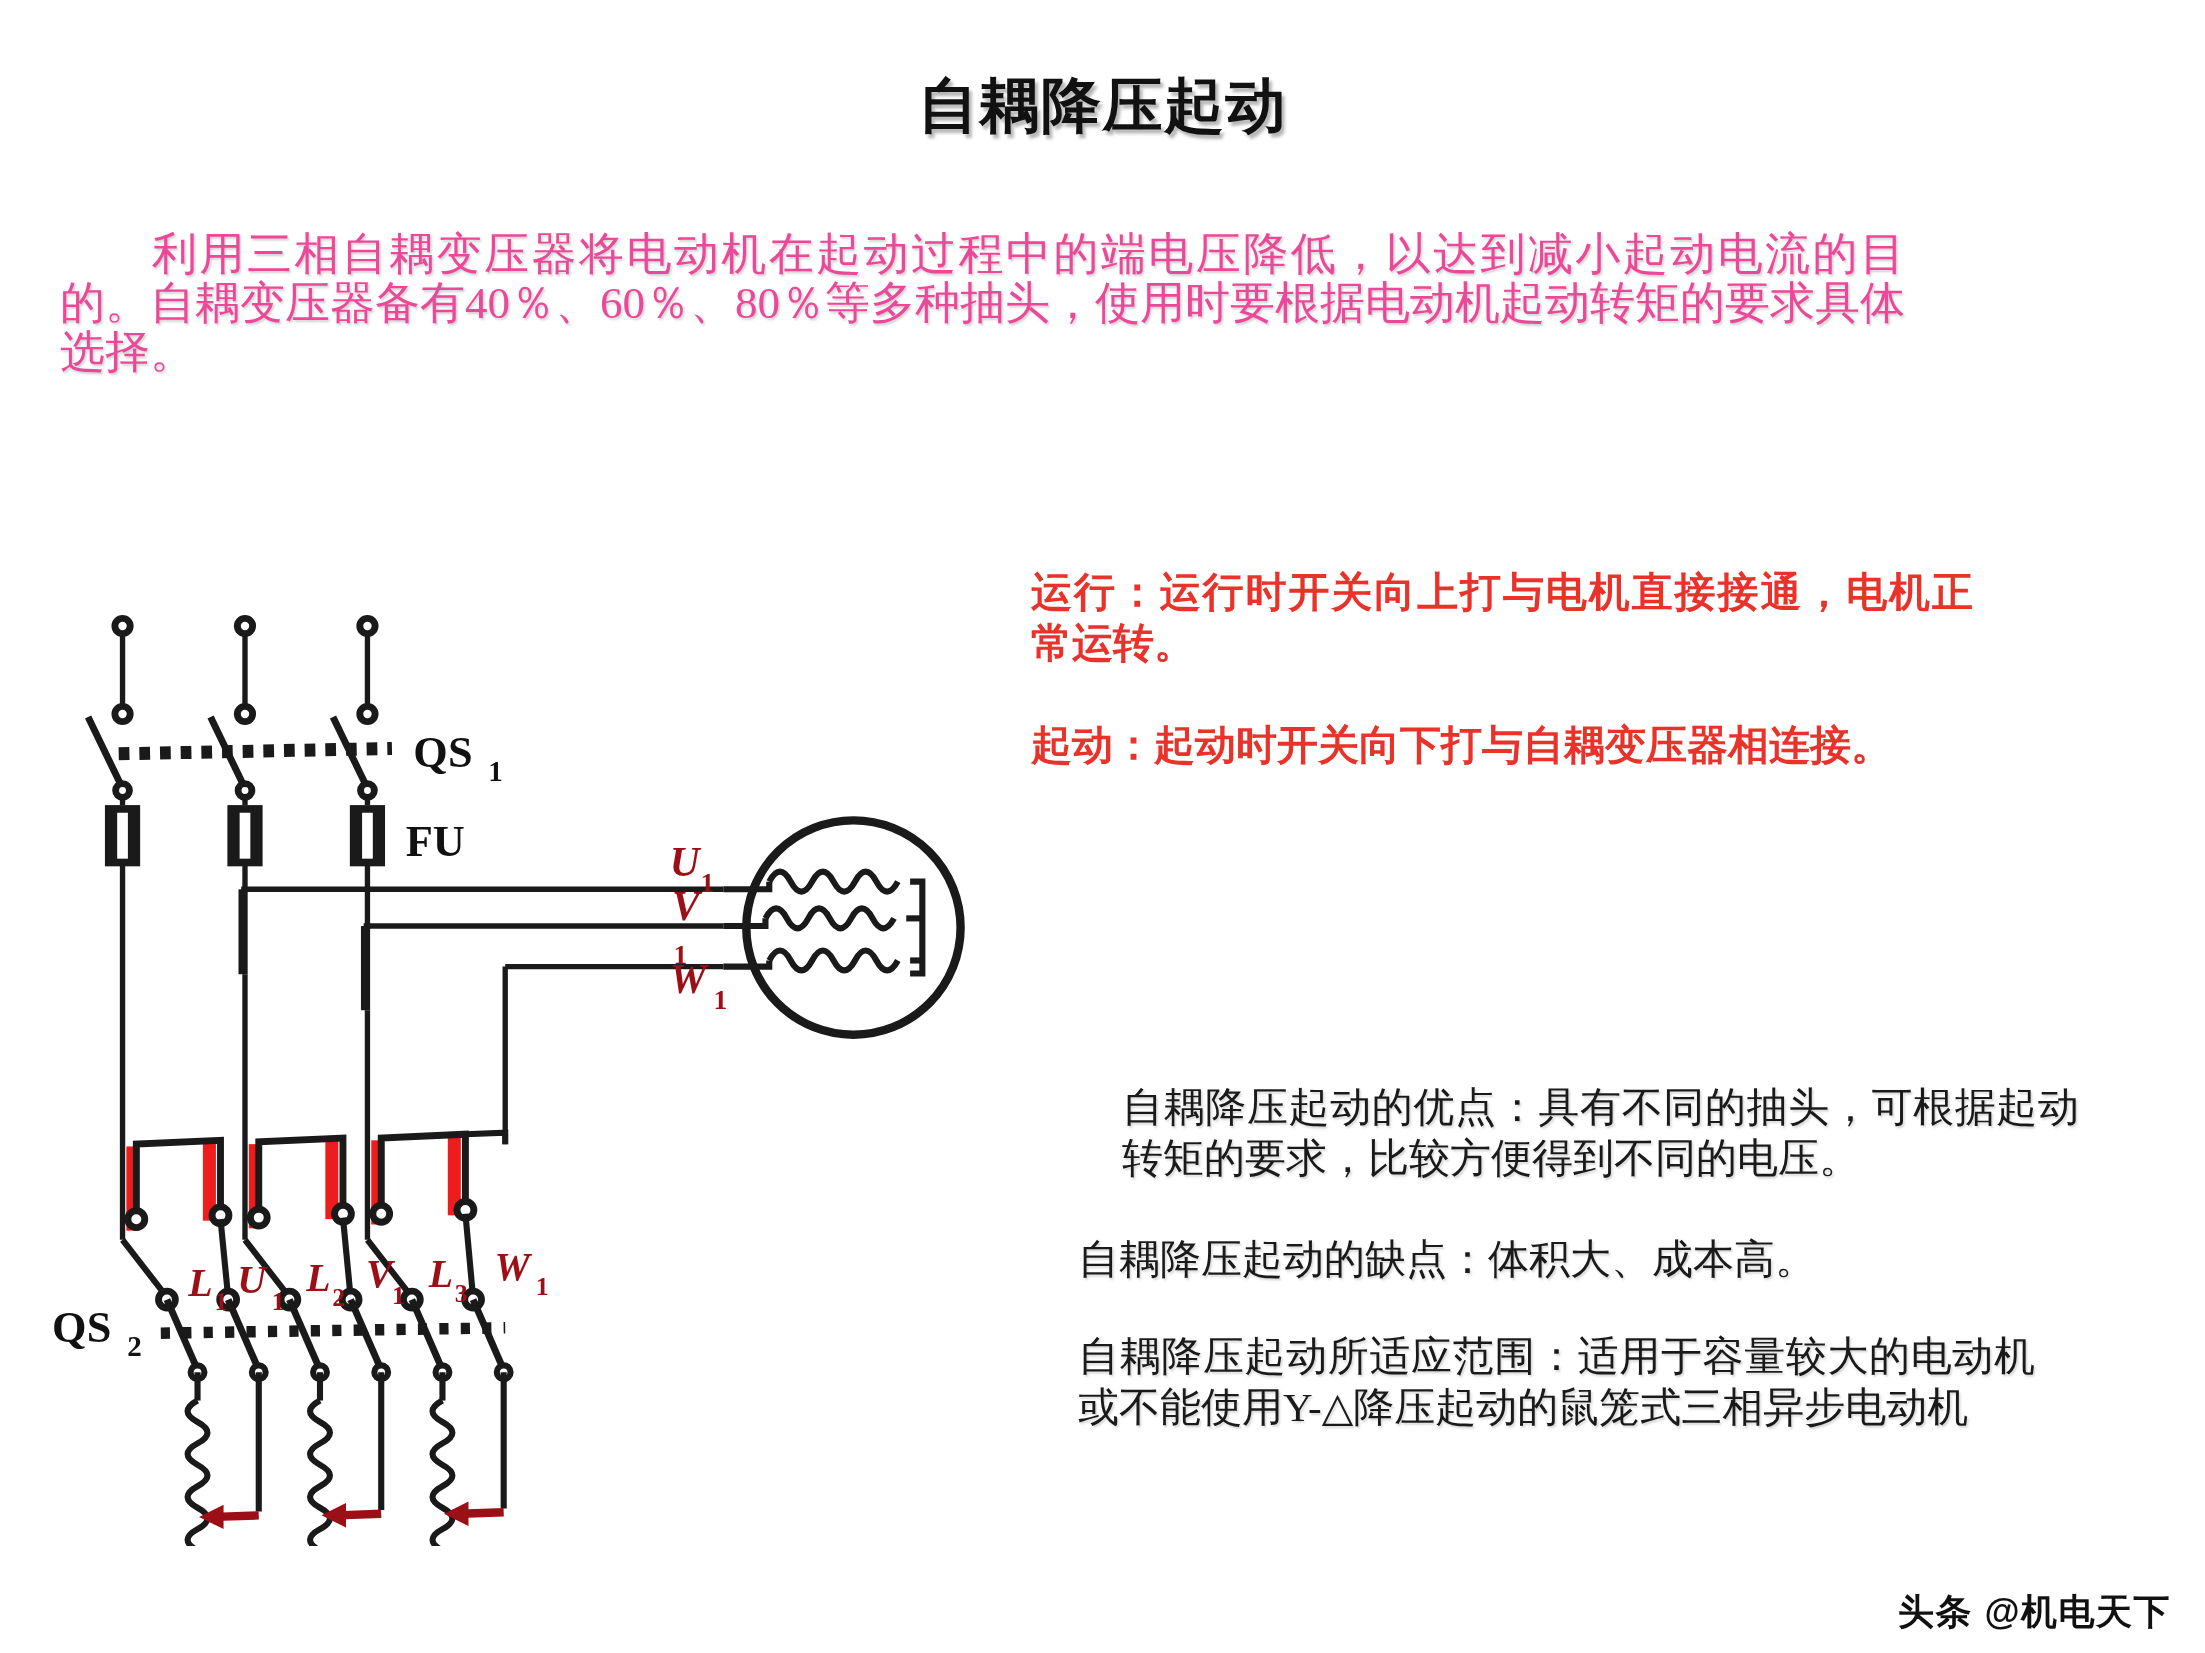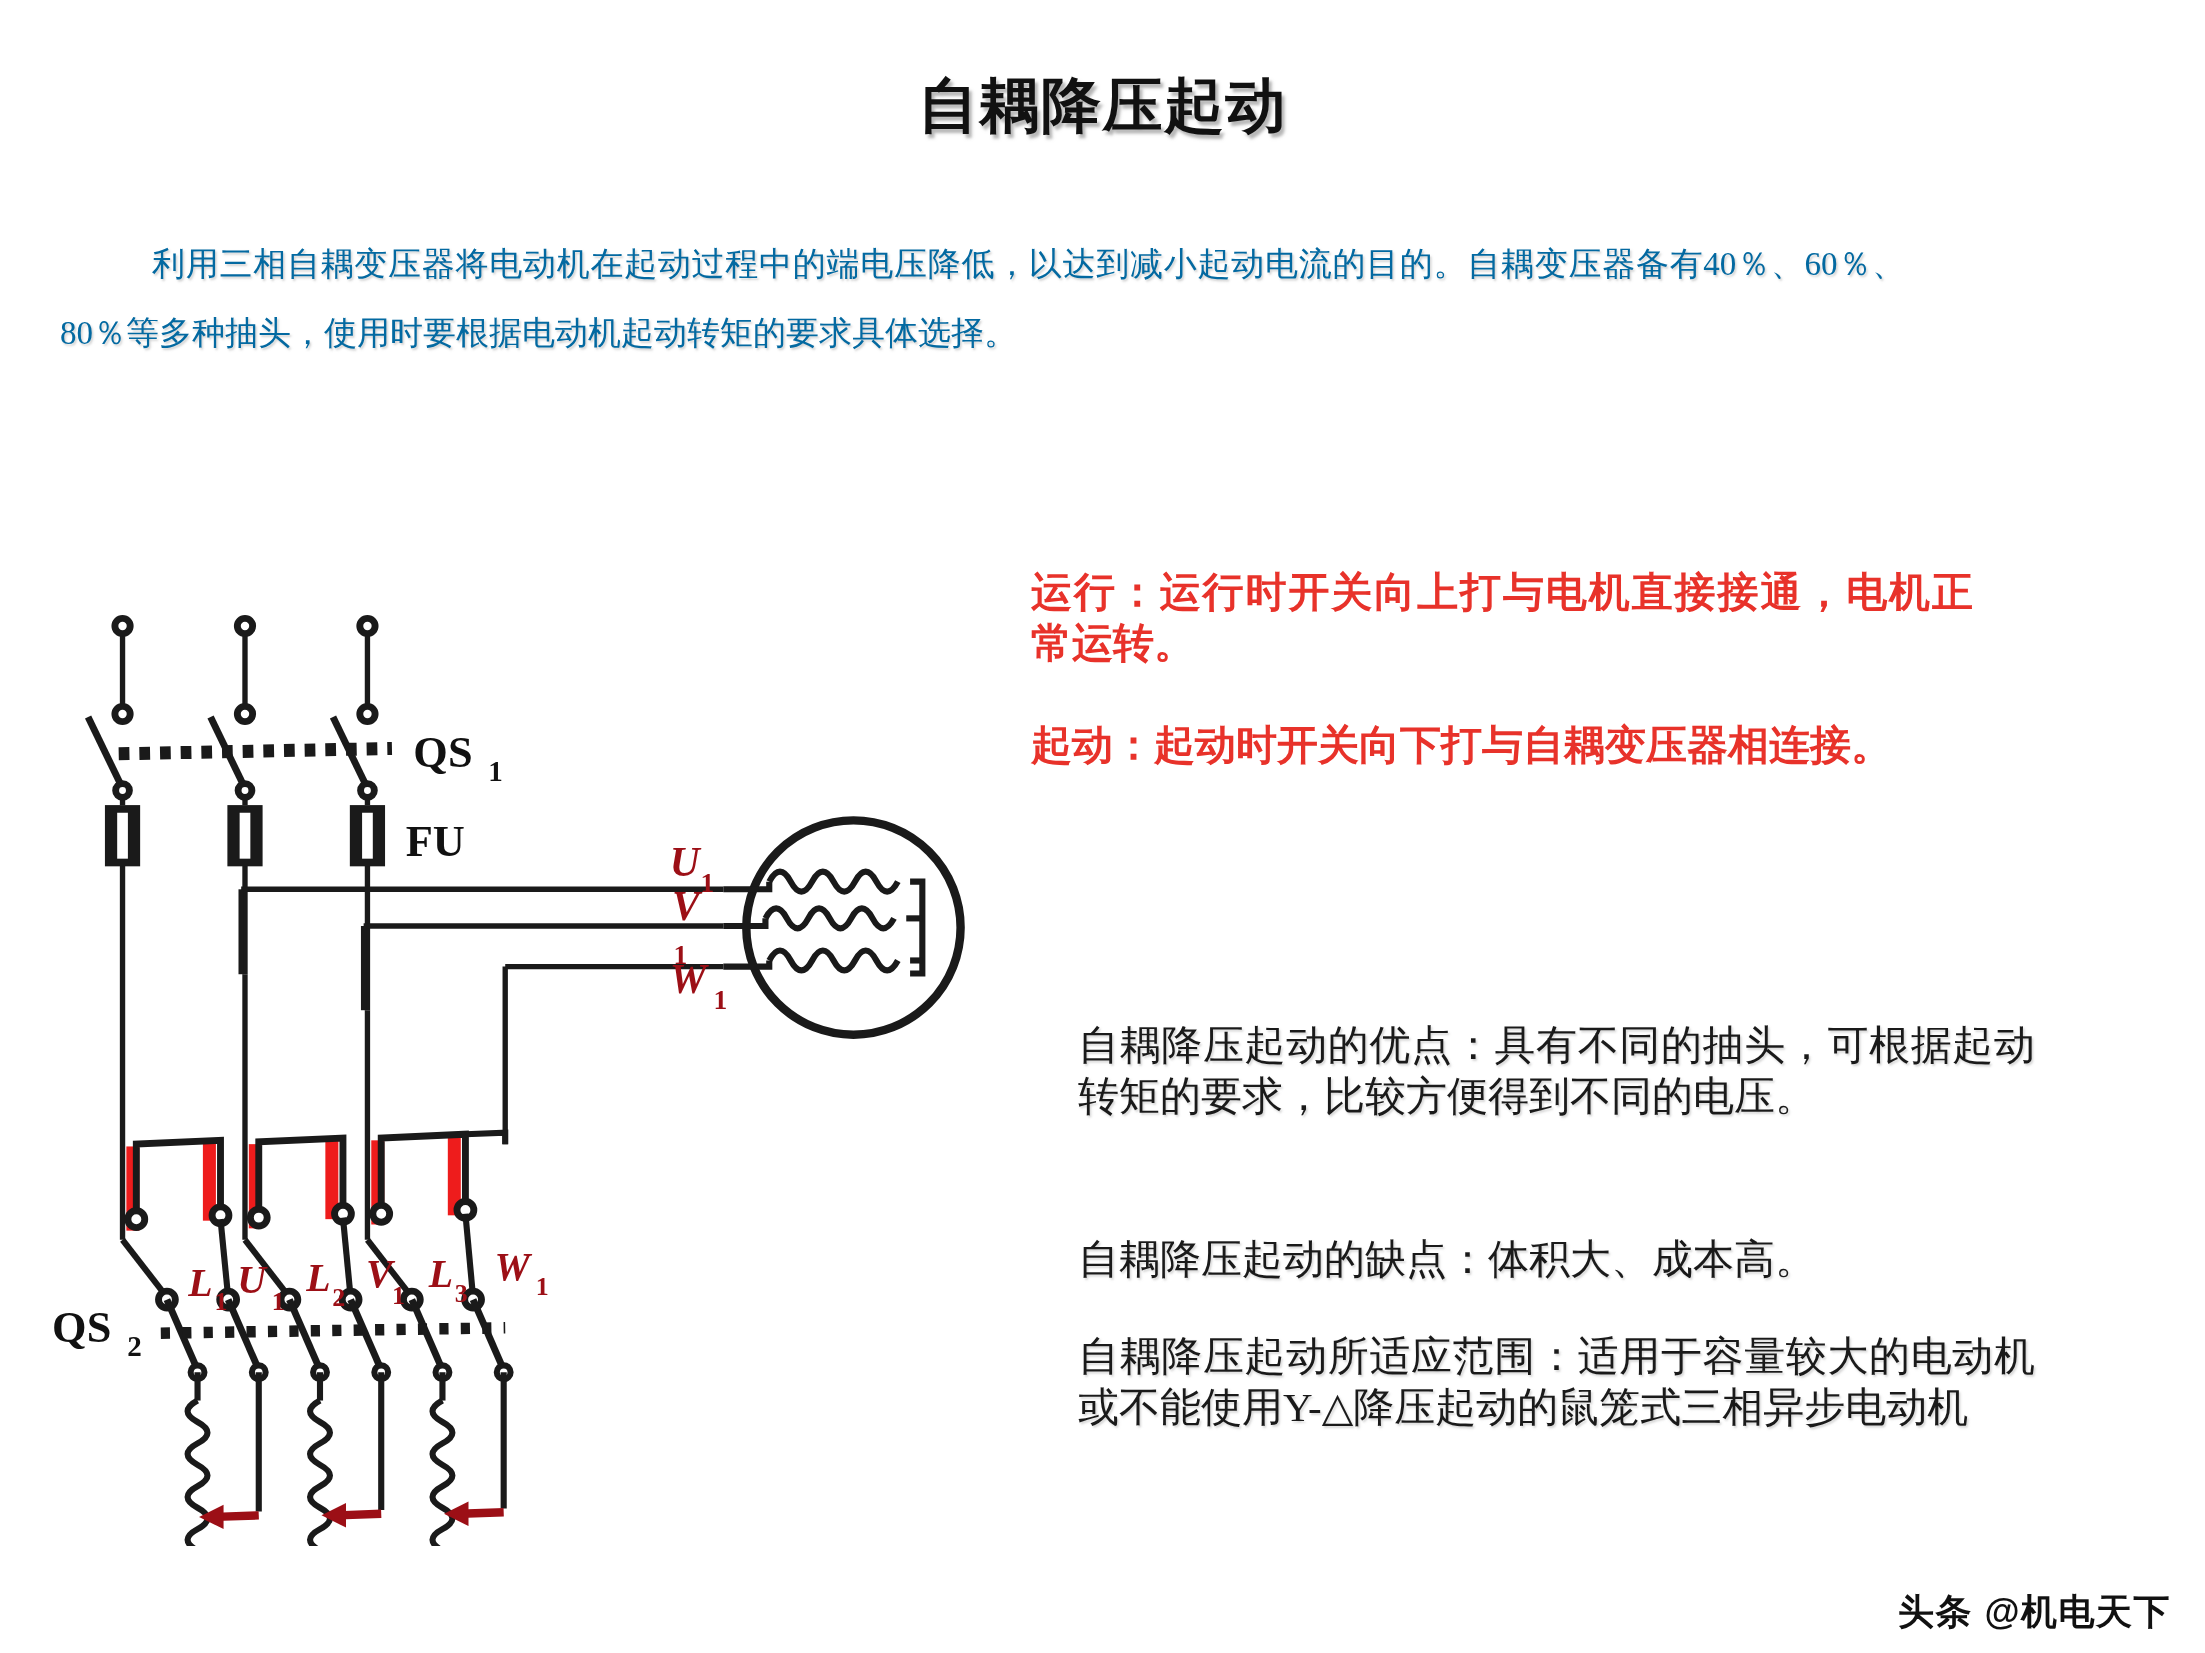--- a/index.html
+++ b/index.html
@@ -29,25 +29,25 @@
     color: #111111;
     text-shadow: 3.1px 3.8px 3.1px rgba(120,120,120,0.55);
   }
 
   
   #intro-paragraph {
     position: absolute;
     left: 60px;
     top: 230px;
     width: 1845px;
-    font-size: 33px;
-    line-height: 69px;
+    font-size: 45px;
+    line-height: 49px;
     text-indent: 92px;
     text-align: justify;
-    color: #0369a1;
+    color: #ec4899;
     text-shadow: 1.5px 2.3px 2.3px rgba(150,150,150,0.45);
   }
 
   
   #circuit-diagram {
     position: absolute;
     left: 46px;
     top: 528px;
     width: 972px;
     height: 1018px;
@@ -69,21 +69,21 @@
   }
   #red-note-run  { top: 567px; }
   #red-note-start{ top: 720px; }
 
   .black-block {
     color: #1a1a1a;
     width: 957px;
     left: 1078px;
     text-shadow: 1.5px 2.3px 2.3px rgba(150,150,150,0.40);
   }
-  #advantage-note   { top: 1020px; }
+  #advantage-note   { top: 1082px; margin-left: 44px; }
   #disadvantage-note{ top: 1234px; }
   #scope-note       { top: 1331px; }
 
   
   #watermark {
     position: absolute;
     right: 34px;
     bottom: 17px;
     font-size: 36px;
     font-weight: bold;

